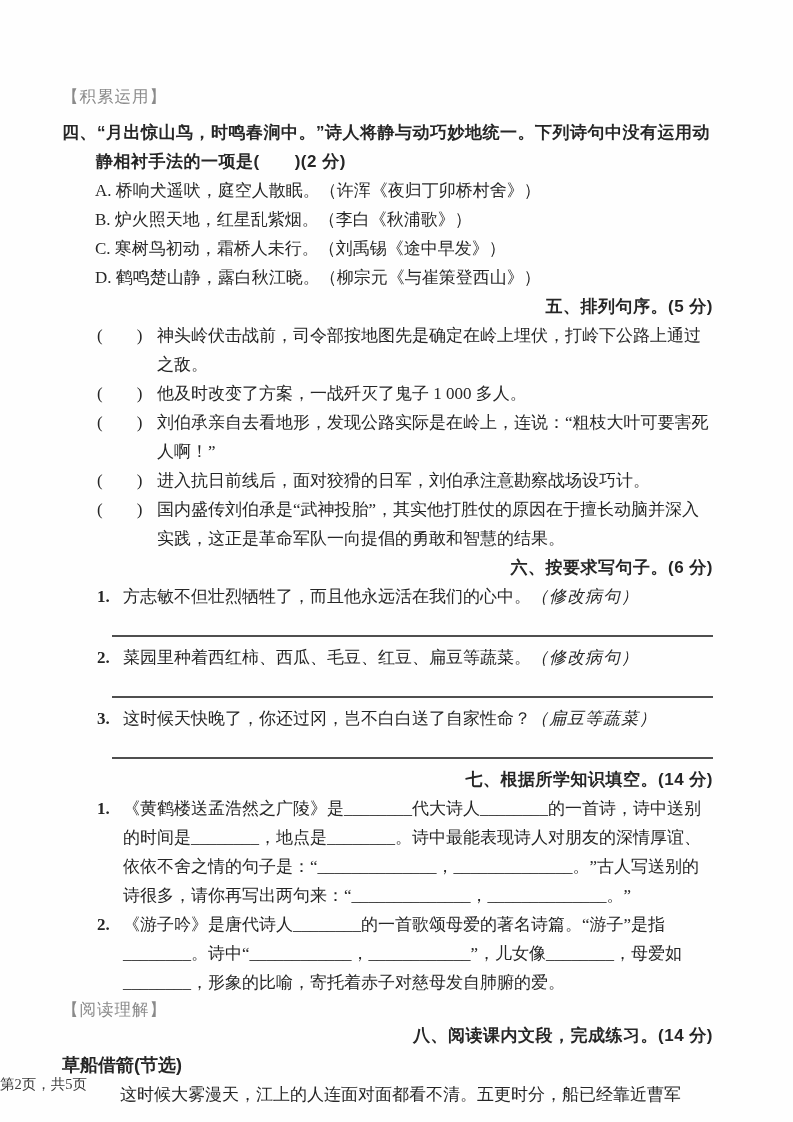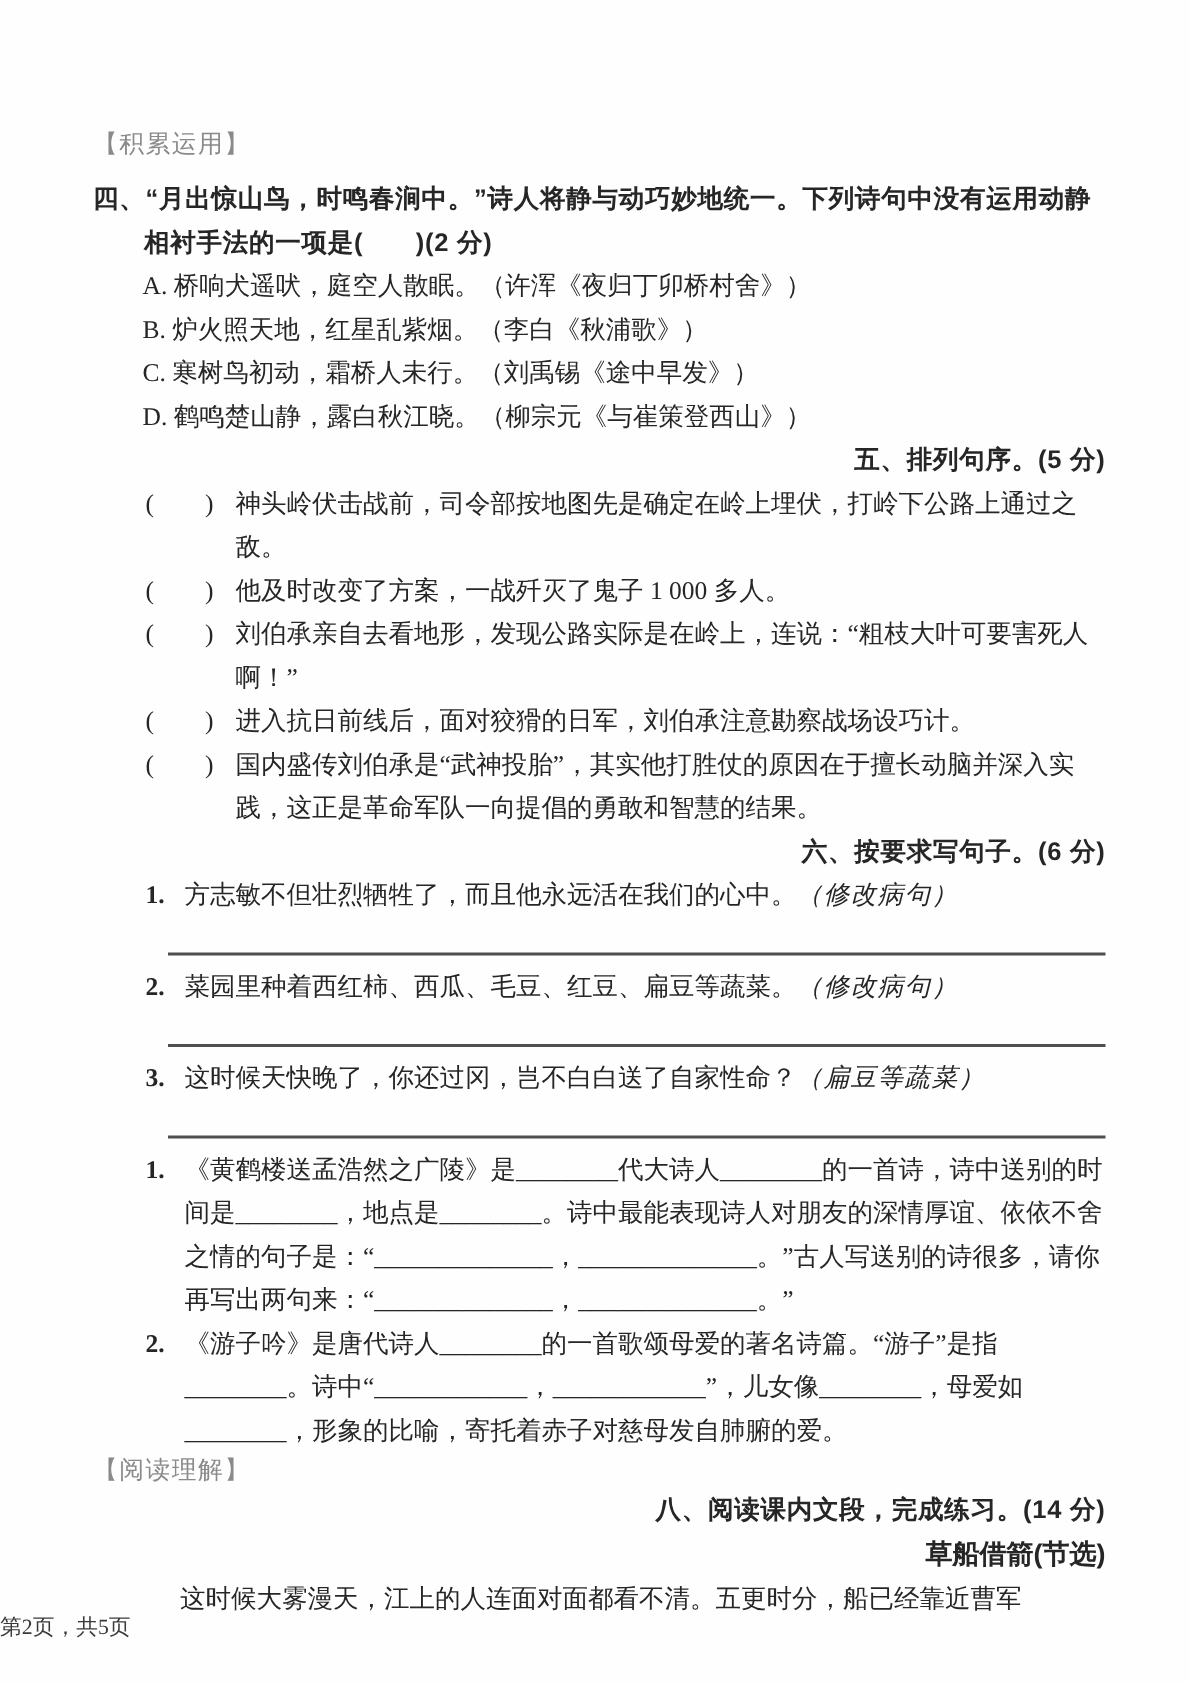--- a/index.html
+++ b/index.html
@@ -2,21 +2,21 @@
 <html><head>
 <meta charset="utf-8">
 <style>
   html, body { margin: 0; padding: 0; background: #ffffff; }
   .page {
     position: relative;
     width: 793px;
     height: 1122px;
     box-sizing: border-box;
     background: #fefefe;
-    padding: 84px 56px 0 62px;
+    padding: 84px 80px 0 62px;
     font-family: "Liberation Serif", serif;
     color: #262626;
     font-size: 17px;
     overflow: hidden;
   }
   .blabel {
     font-family: "Liberation Sans", sans-serif;
     color: #8a8a8a;
     font-size: 16.5px;
     line-height: 24px;
@@ -46,21 +46,21 @@
   .numitem .num { flex: 0 0 26px; font-weight: 700; }
   .numitem .txt { flex: 1; }
   .note { font-style: italic; letter-spacing: 1px; font-family: Liberation Serif, serif; }
   .ansline {
     height: 24px;
     border-bottom: 2px solid #4f4f4f;
     margin-left: 50px;
     margin-bottom: 6px;
   }
   .passage-title {
-    text-align: right;
+    text-align: left;
     font-family: "Liberation Sans", sans-serif;
     font-weight: 700;
     font-size: 18px;
     line-height: 30px;
   }
   .passage-p {
     margin: 0 0 0 24px;
     text-indent: 34px;
     line-height: 29px;
   }
@@ -125,20 +125,21 @@
     </div>
     <div class="ansline"></div>
     <div class="numitem">
       <span class="num">3.</span>
       <span class="txt"><span>这时候天快晚了，你还过冈，岂不白白送了自家性命？</span><span class="note">（扁豆等蔬菜）</span></span>
     </div>
     <div class="ansline"></div>
   </div>
 
   <div>
+    <div class="heading">七、根据所学知识填空。(14 分)</div>
     <div class="numitem">
       <span class="num">1.</span>
       <span class="txt">《黄鹤楼送孟浩然之广陵》是________代大诗人________的一首诗，诗中送别的时间是________，地点是________。诗中最能表现诗人对朋友的深情厚谊、依依不舍之情的句子是：“______________，______________。”古人写送别的诗很多，请你再写出两句来：“______________，______________。”</span>
     </div>
     <div class="numitem">
       <span class="num">2.</span>
       <span class="txt">《游子吟》是唐代诗人________的一首歌颂母爱的著名诗篇。“游子”是指________。诗中“____________，____________”，儿女像________，母爱如________，形象的比喻，寄托着赤子对慈母发自肺腑的爱。</span>
     </div>
   </div>
 

